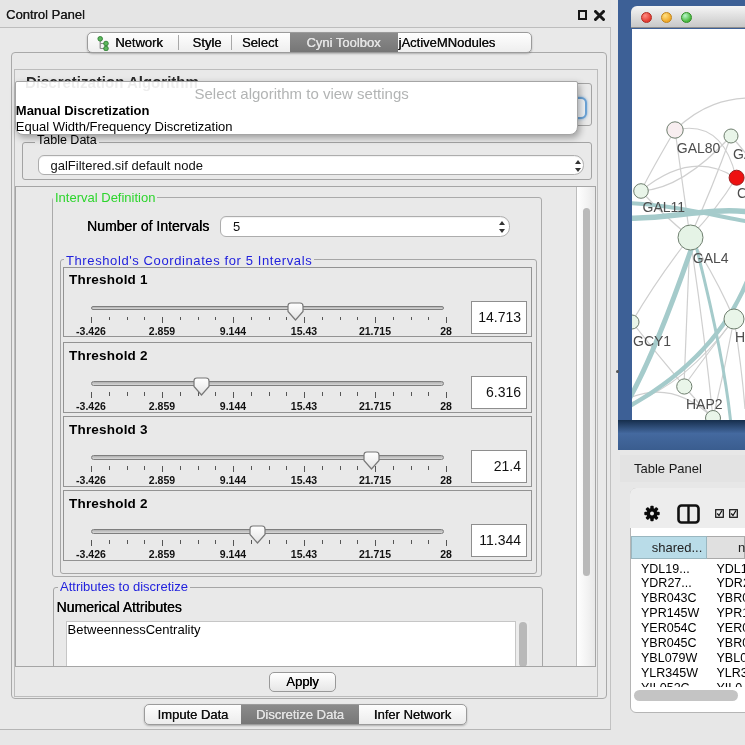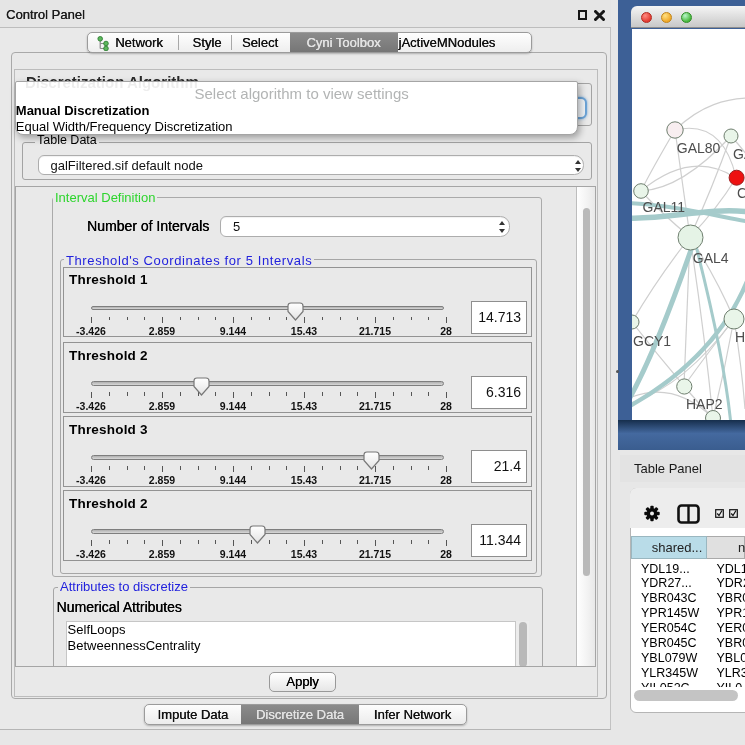--- a/index.html
+++ b/index.html
@@ -401,21 +401,20 @@
         </defs>
         <path d="M 1 4 Q 1 1 4 1 L 13 1 Q 16 1 16 4 L 16 9.5 L 8.5 18 L 1 9.5 Z" fill="url(#tg3)" stroke="#777" stroke-width="1.2"></path>
       </svg>
       <div class="vbox">11.344</div>
     </div>
 
   <div class="gbox" style="left:37px; top:400px; width:490px; height:120px; border-color:#a6a6a6;"></div>
   <div class="gtitle" style="left:42px; top:391.5px; color:#2222dd;">Attributes to discretize</div>
   <div class="abs semib" style="left:40.5px; top:412px; font-size:14px; color:#000;">Numerical Attributes</div>
   <div id="attrlist" style="left:49.6px; top:434px; width:450px; height:46px;">
-    <div>SelfLoops</div>
     <div>BetweennessCentrality</div>
   </div>
   <div id="listtrack" style="left:499.5px; top:434px; width:13.5px; height:46px;"></div>
   <div id="listsb" style="left:503px; top:435px; height:45px;"></div>
 </div>
 
 <div id="apply">Apply</div>
 
 <div id="btabs">
   <div class="bt" style="left:0; width:95.8px;">Impute Data</div>

